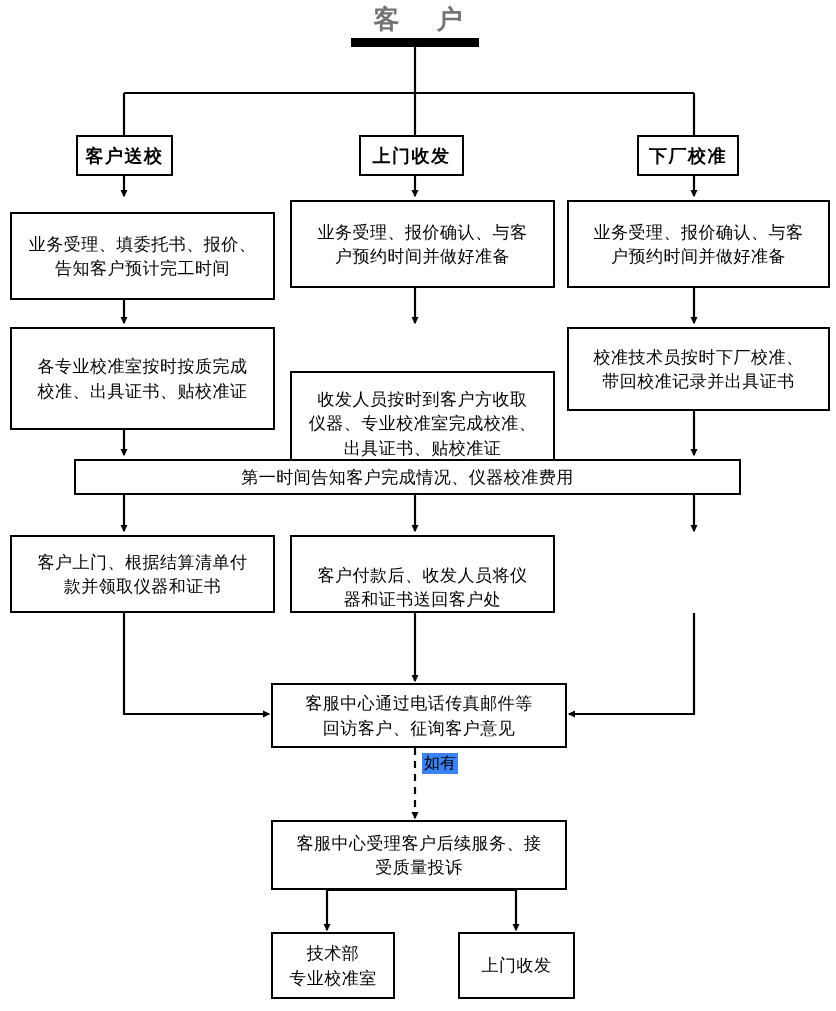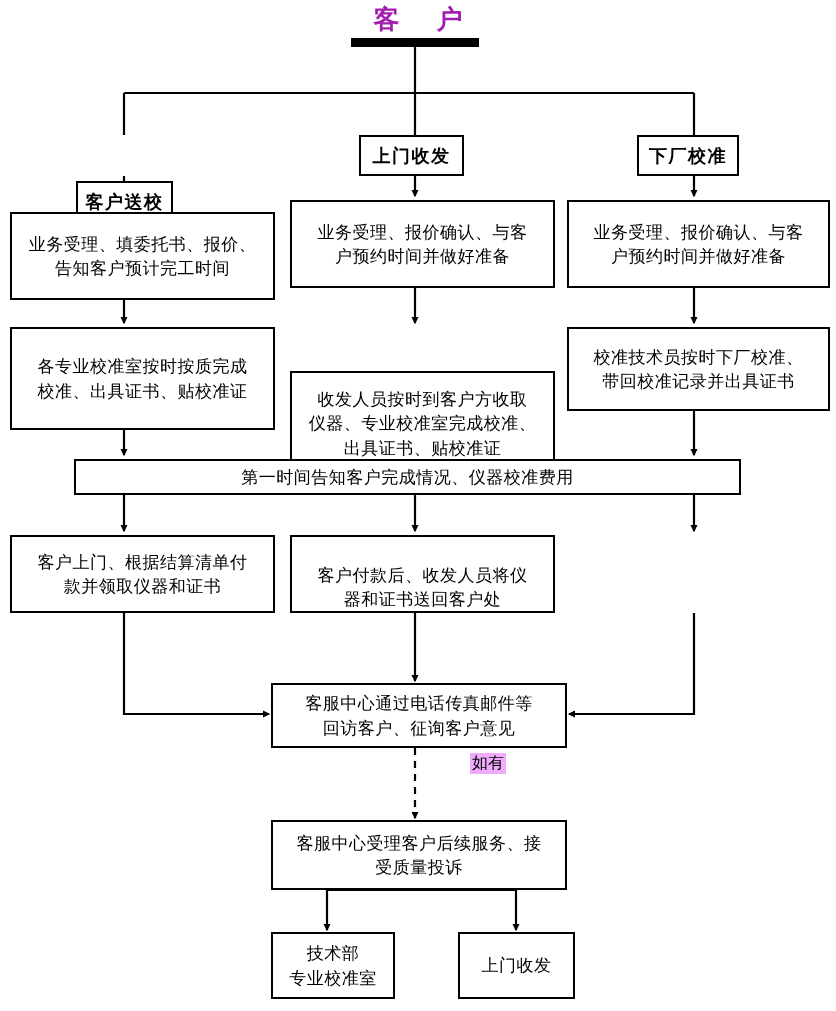--- a/index.html
+++ b/index.html
@@ -58,40 +58,39 @@
   #title-text {
     position: absolute;
     left: 318px;
     top: 2px;
     width: 200px;
     text-align: center;
     font-size: 26px;
     font-weight: bold;
     letter-spacing: 14px;
     text-indent: 14px;
-    color: #a21caf;
+    color: #737373;
     z-index: 3;
   }
   #title-bar {
     position: absolute;
     left: 351px;
     top: 38px;
     width: 128px;
     height: 9px;
     background: #000000;
     z-index: 3;
   }
   .edge-label {
     position: absolute;
     font-size: 16px;
     color: #000000;
     z-index: 3;
-    background: #f0abfc;
+    background: #3b82f6;
     padding: 0 2px;
-    margin-left: 48px;
   }
 </style>
 </head>
 <body>
 
 <div id="canvas">
 
   <div id="title-text">客 户</div>
   <div id="title-bar"></div>
 
@@ -132,21 +131,21 @@
       <path d="M694,613 L694,714 L569,714" marker-end="url(#arr)"></path>
 
       <path d="M415,748 L415,818" stroke-dasharray="7,6" marker-end="url(#arr)"></path>
 
       <path d="M327,890 L327,930" marker-end="url(#arr)"></path>
       <path d="M516,890 L516,930" marker-end="url(#arr)"></path>
       <path d="M327,890 L516,890"></path>
     </g>
   </svg>
 
-  <div class="node branch" style="left:76px; top:135px; width:97px; height:41px;margin-top:46px;">
+  <div class="node branch" style="left:76px; top:135px; width:97px; height:41px;">
     <span class="txt">客户送校</span>
   </div>
   <div class="node branch" style="left:359px; top:135px; width:105px; height:41px;">
     <span class="txt">上门收发</span>
   </div>
   <div class="node branch" style="left:637px; top:135px; width:102px; height:41px;">
     <span class="txt">下厂校准</span>
   </div>
 
   <div class="node proc" style="left:10px; top:212px; width:265px; height:88px;">

